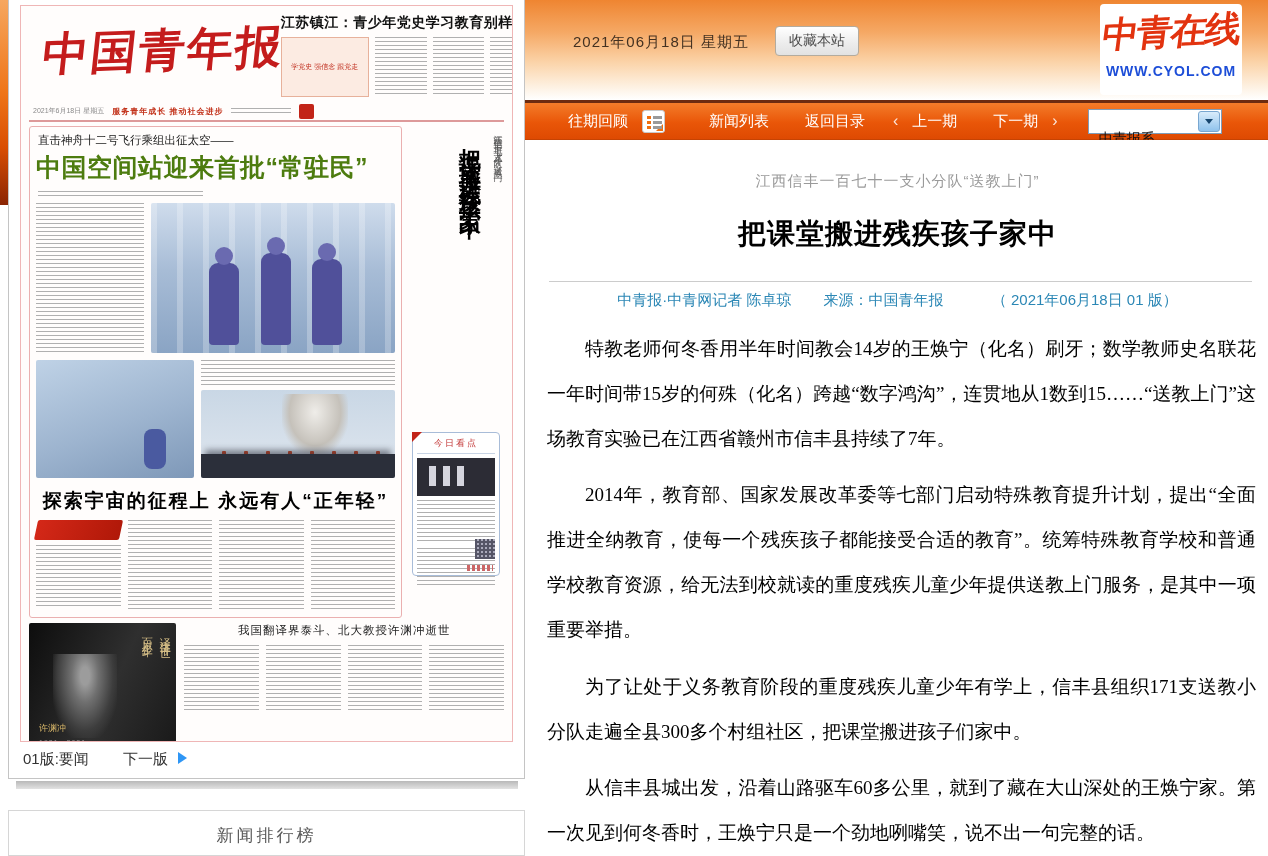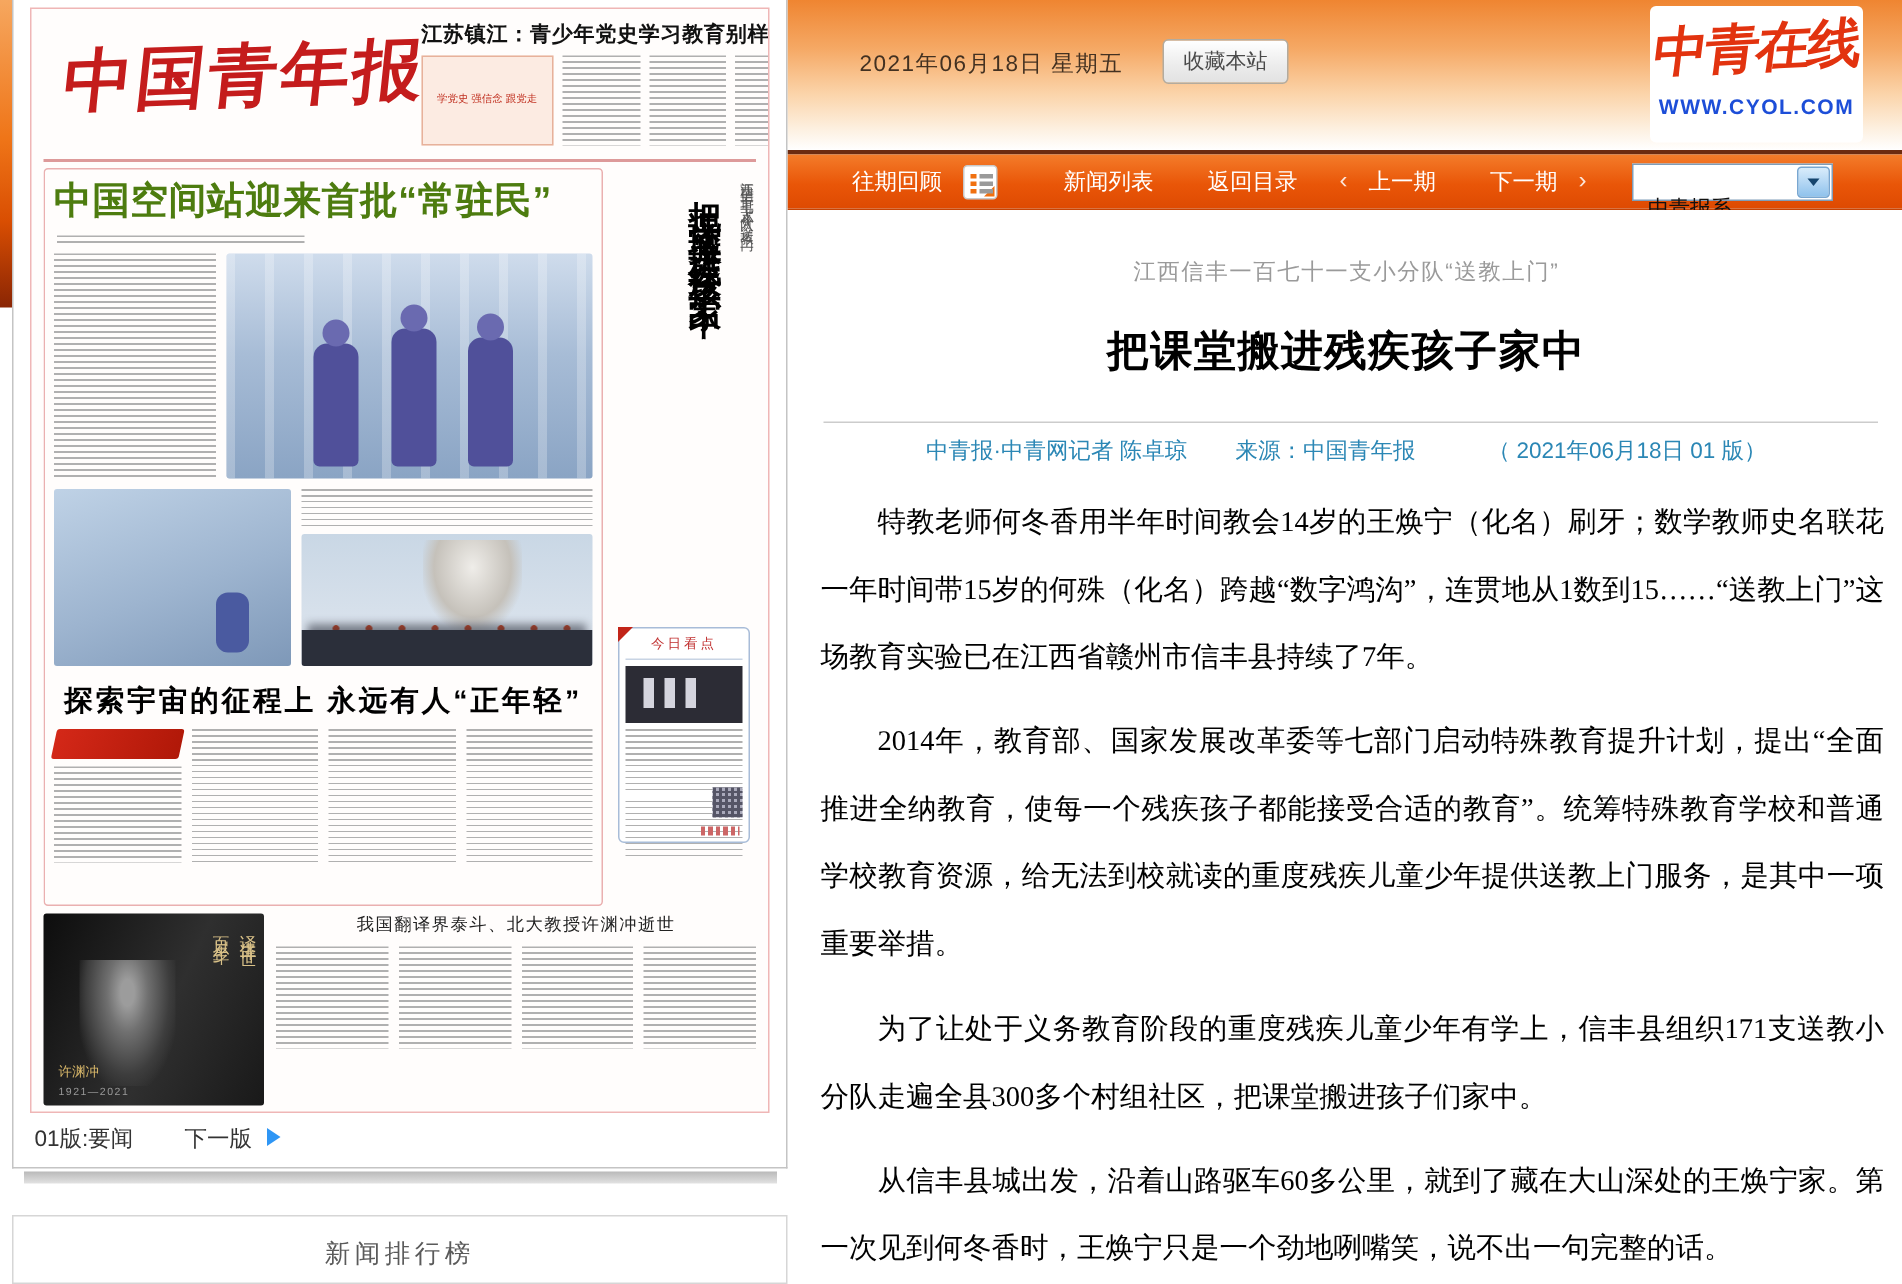--- a/index.html
+++ b/index.html
@@ -214,24 +214,31 @@
         <div class="tr-row">
           <div class="banner">
             <span>学党史 强信念 跟党走</span>
           </div>
           <div class="tr-col mt-lines"></div>
           <div class="tr-col mt-lines"></div>
           <div class="tr-col mt-lines"></div>
         </div>
       </div>
     </div>
+    <div class="dateline">
+      <span class="dl-date">2021年6月18日 星期五</span>
+      <span class="dl-slogan">服务青年成长  推动社会进步</span>
+      <span class="dl-bar mt-lines"></span>
+      <span class="seal"></span>
+    </div>
     <div class="red-rule"></div>
 
     <div class="main-row">
       <div class="story-frame">
+        <div class="kicker">直击神舟十二号飞行乘组出征太空——</div>
         <div class="story-h1">中国空间站迎来首批“常驻民”</div>
         <div class="byline-bar mt-lines"></div>
         <div class="cols-row">
           <div class="col-text mt-lines"></div>
           <div class="photo-astro">
             <span class="astro a1"></span>
               <span class="astro a2"></span>
               <span class="astro a3"></span>
           </div>
         </div>

